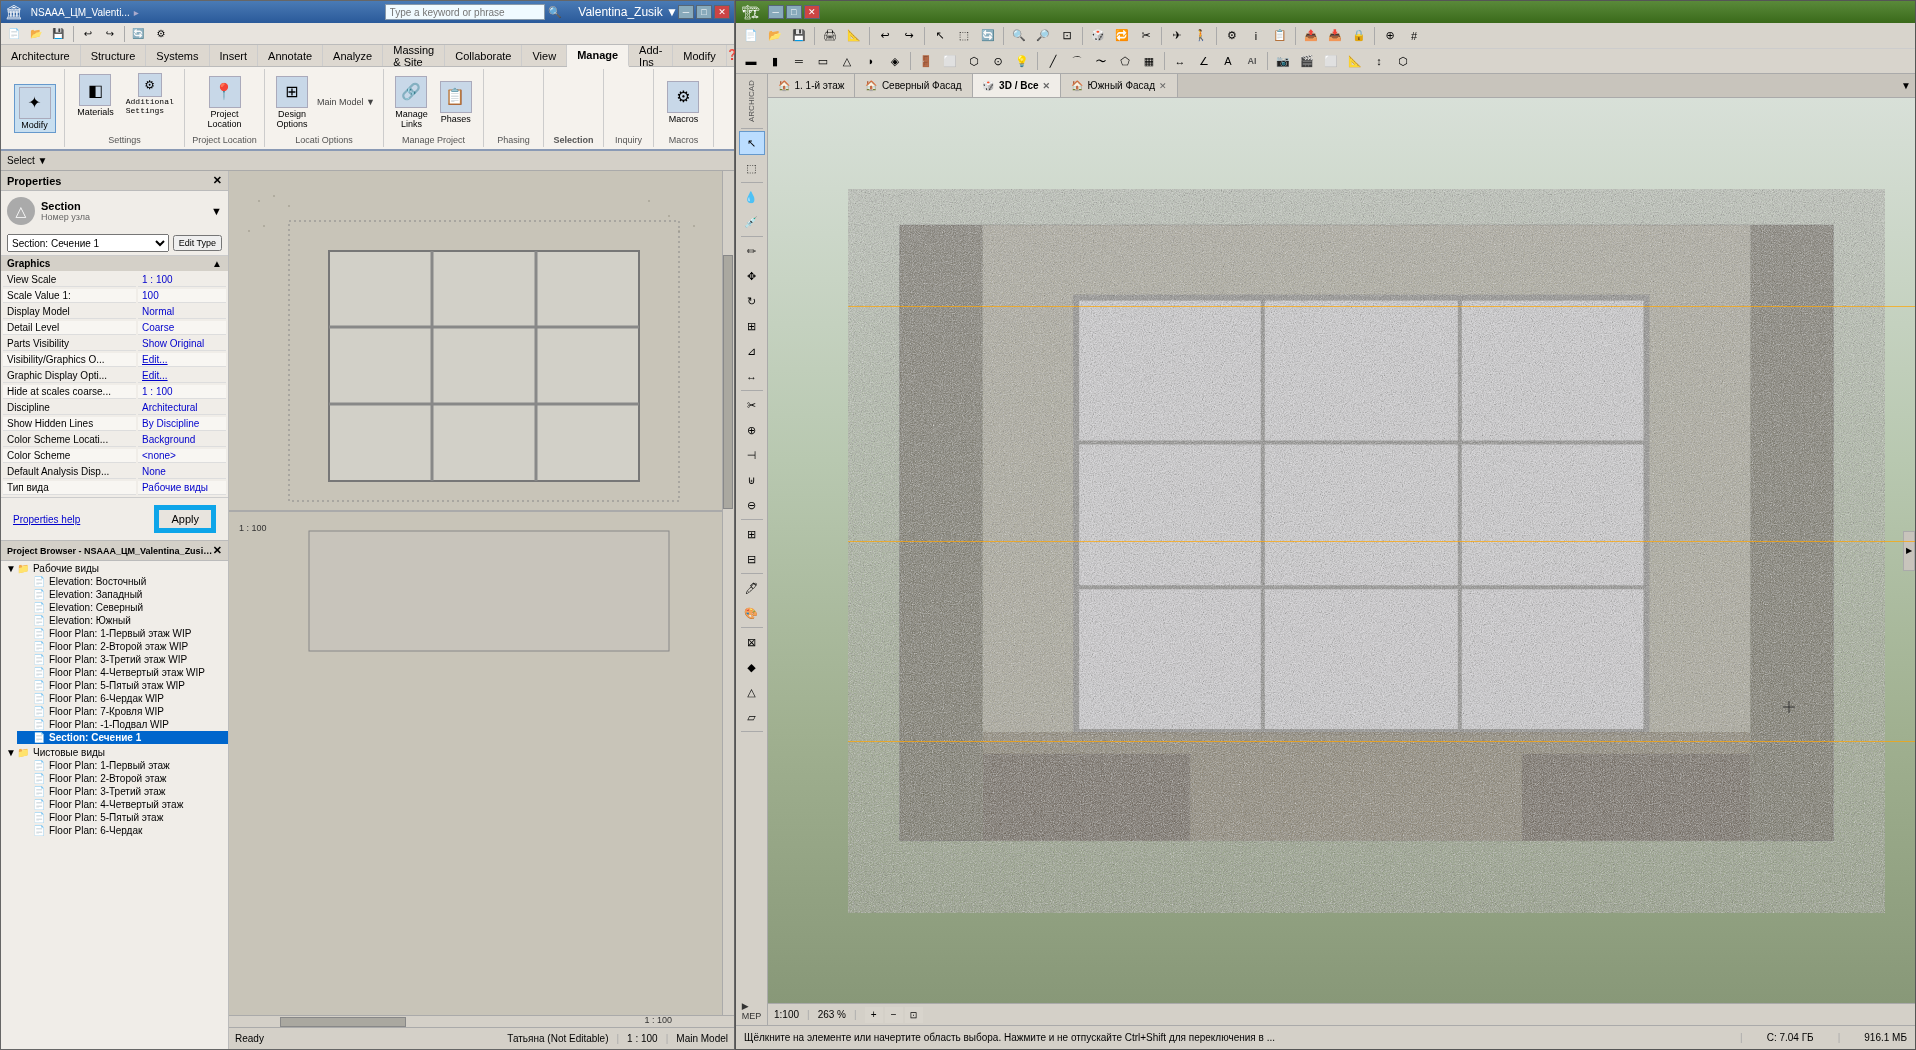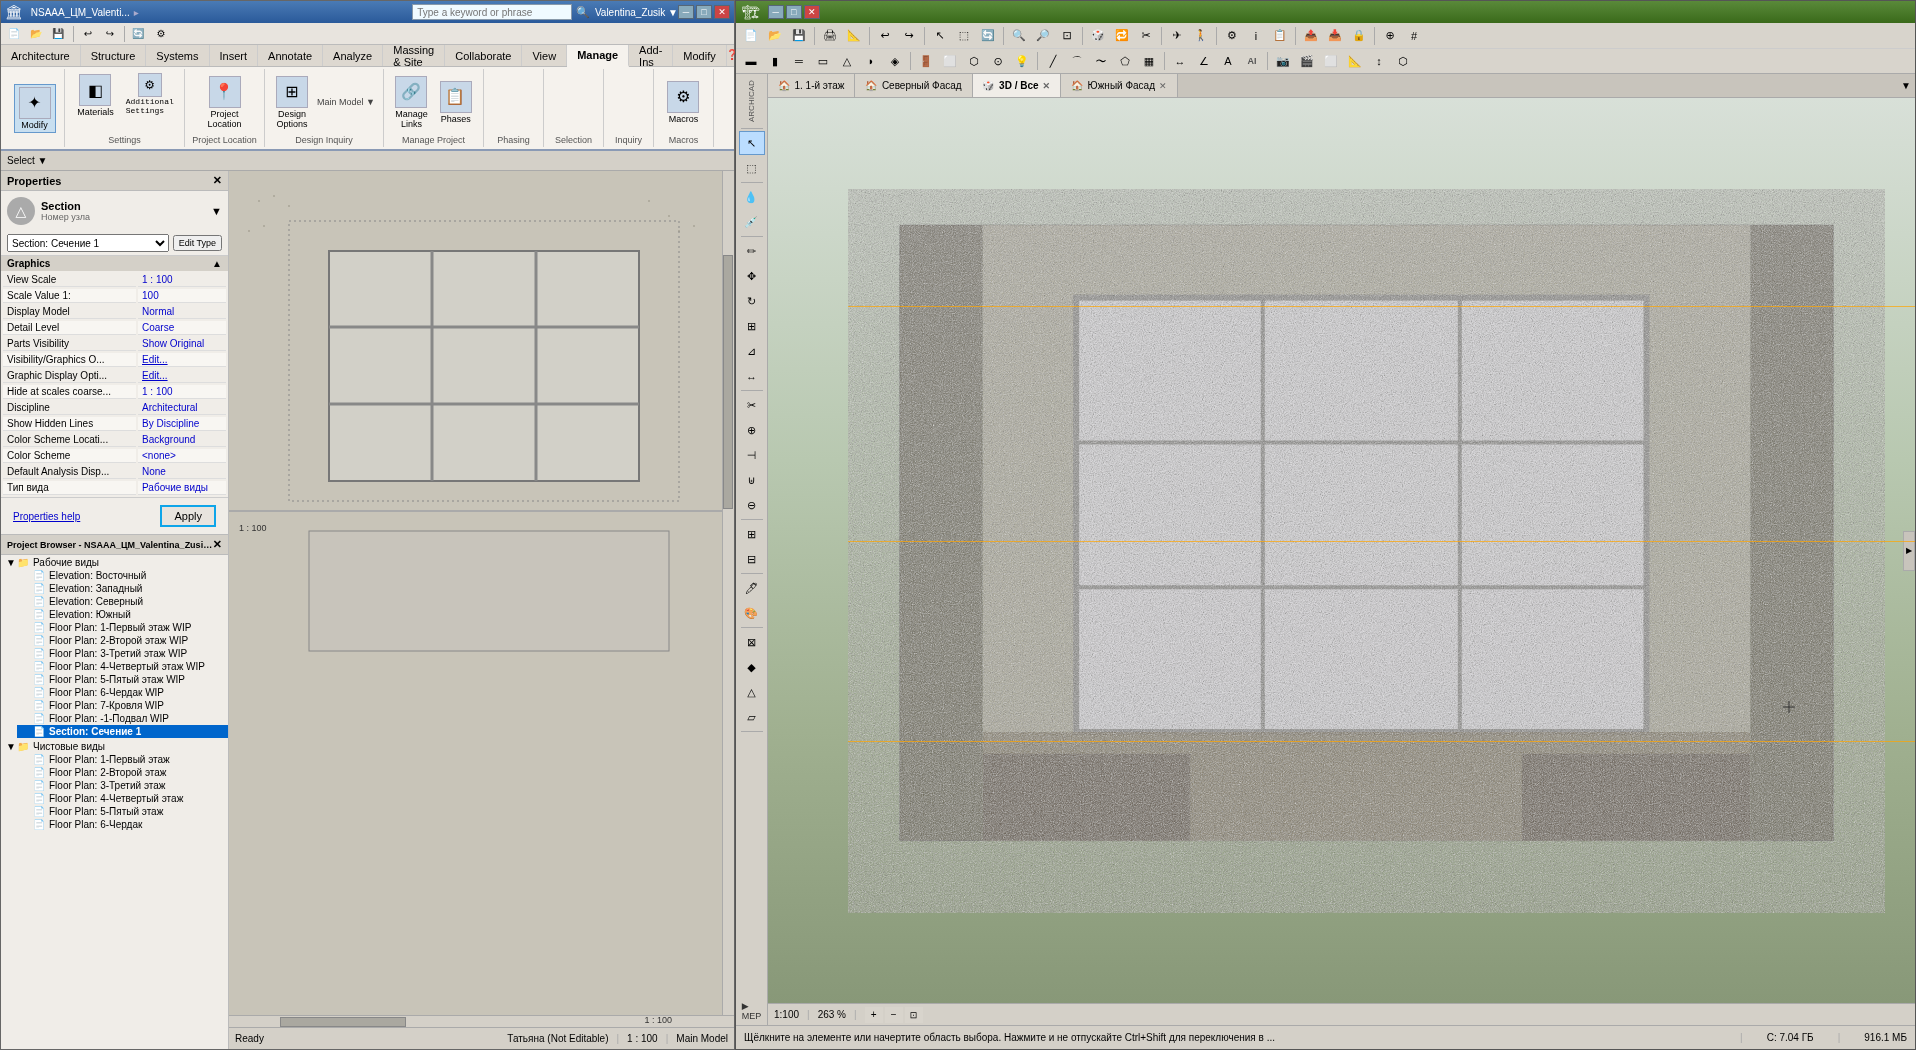--- a/index.html
+++ b/index.html
@@ -61,21 +61,21 @@
 
     
     .project-browser { flex: 1; overflow: auto; }
     .browser-header { background: #d4d0c8; height: 20px; display: flex; align-items: center; padding: 0 6px; font-weight: bold; font-size: 11px; border-bottom: 1px solid #bbb; justify-content: space-between; }
     .tree-item { padding: 1px 0; }
     .tree-item-row { display: flex; align-items: center; padding: 1px 4px; cursor: pointer; font-size: 10px; }
     .tree-item-row.selected { background: #0066cc; color: white; font-weight: bold; }
     .tree-toggle { width: 12px; text-align: center; font-size: 10px; }
     .tree-icon { width: 14px; text-align: center; font-size: 10px; margin-right: 2px; }
     .tree-children { padding-left: 16px; }
-    .apply-btn { margin: 4px 6px; padding: 3px 12px; background: #e8e4de; border: 2px solid #0ea5e9; cursor: pointer; font-size: 11px; text-align: right; }
+    .apply-btn { margin: 4px 6px; padding: 3px 12px; background: #e8e4de; border: 5px solid #0ea5e9; cursor: pointer; font-size: 11px; text-align: right; }
 
     
     .canvas-area { flex: 1; background: #888; display: flex; flex-direction: column; overflow: hidden; position: relative; }
     .canvas-content { flex: 1; position: relative; overflow: hidden; background: #e0e0e0; }
 
     
     .status-bar { height: 22px; background: #d4d0c8; display: flex; align-items: center; padding: 0 6px; font-size: 10px; border-top: 1px solid #aaa; justify-content: space-between; }
 
     
     .right-window { flex: 1; height: 1050px; display: flex; flex-direction: column; border: 1px solid #555; background: #e8e4de; }
@@ -134,21 +134,21 @@
   <div class="left-window">
 
     <div class="title-bar">
       <div class="title-bar-left">
         <span style="font-size:14px; margin-right:4px;">🏛</span>
         <span style="font-size:10px;">NSAAA_ЦМ_Valenti...</span>
         <span style="color:#aac; font-size:10px;">  ▸  </span>
         <span style="font-size:10px; flex:1; white-space:nowrap; overflow:hidden; text-overflow:ellipsis;"></span>
         <input style="width: 160px; height: 16px; font-size: 10px; border: 1px solid rgb(136, 153, 170); background: rgb(240, 250, 255); padding: 0px 4px;" placeholder="Type a keyword or phrase">
         <span style="font-size:11px;">🔍</span>
-        <span style="font-size:10px; margin-left:1px; white-space:nowrap;">Valentina_Zusik ▼</span>
+        <span style="font-size:12px; margin-left:12px; white-space:nowrap;">Valentina_Zusik ▼</span>
       </div>
       <div class="title-bar-controls">
         <div class="title-btn">─</div>
         <div class="title-btn">□</div>
         <div class="title-btn" style="background:#c44;">✕</div>
       </div>
     </div>
 
     <div class="quick-access">
       <div class="qa-btn">📄</div>
@@ -218,21 +218,21 @@
         </div>
 
         <div class="ribbon-group" style="min-width:90px;">
           <div class="ribbon-group-buttons">
             <div class="ribbon-btn-large">
               <div class="btn-icon">⊞</div>
               <div class="btn-label">Design<br>Options</div>
             </div>
             <div style="font-size:9px; color:#444; padding:1px 2px;">Main Model ▼</div>
           </div>
-          <div class="ribbon-group-label">Design Inquiry</div>
+          <div class="ribbon-group-label">Locati Options</div>
         </div>
 
         <div class="ribbon-group" style="min-width:100px;">
           <div class="ribbon-group-buttons">
             <div class="ribbon-btn-large">
               <div class="btn-icon">🔗</div>
               <div class="btn-label">Manage<br>Links</div>
             </div>
             <div class="ribbon-btn-large">
               <div class="btn-icon">📋</div>
@@ -240,21 +240,21 @@
             </div>
           </div>
           <div class="ribbon-group-label">Manage Project</div>
         </div>
 
         <div class="ribbon-group" style="min-width:60px;">
           <div class="ribbon-group-buttons"></div>
           <div class="ribbon-group-label">Phasing</div>
         </div>
 
-        <div class="ribbon-group" style="min-width:60px;">
+        <div class="ribbon-group" style="min-width:60px;font-weight:bold;">
           <div class="ribbon-group-buttons"></div>
           <div class="ribbon-group-label">Selection</div>
         </div>
 
         <div class="ribbon-group" style="min-width:50px;">
           <div class="ribbon-group-buttons"></div>
           <div class="ribbon-group-label">Inquiry</div>
         </div>
 
         <div class="ribbon-group" style="min-width:60px;">

